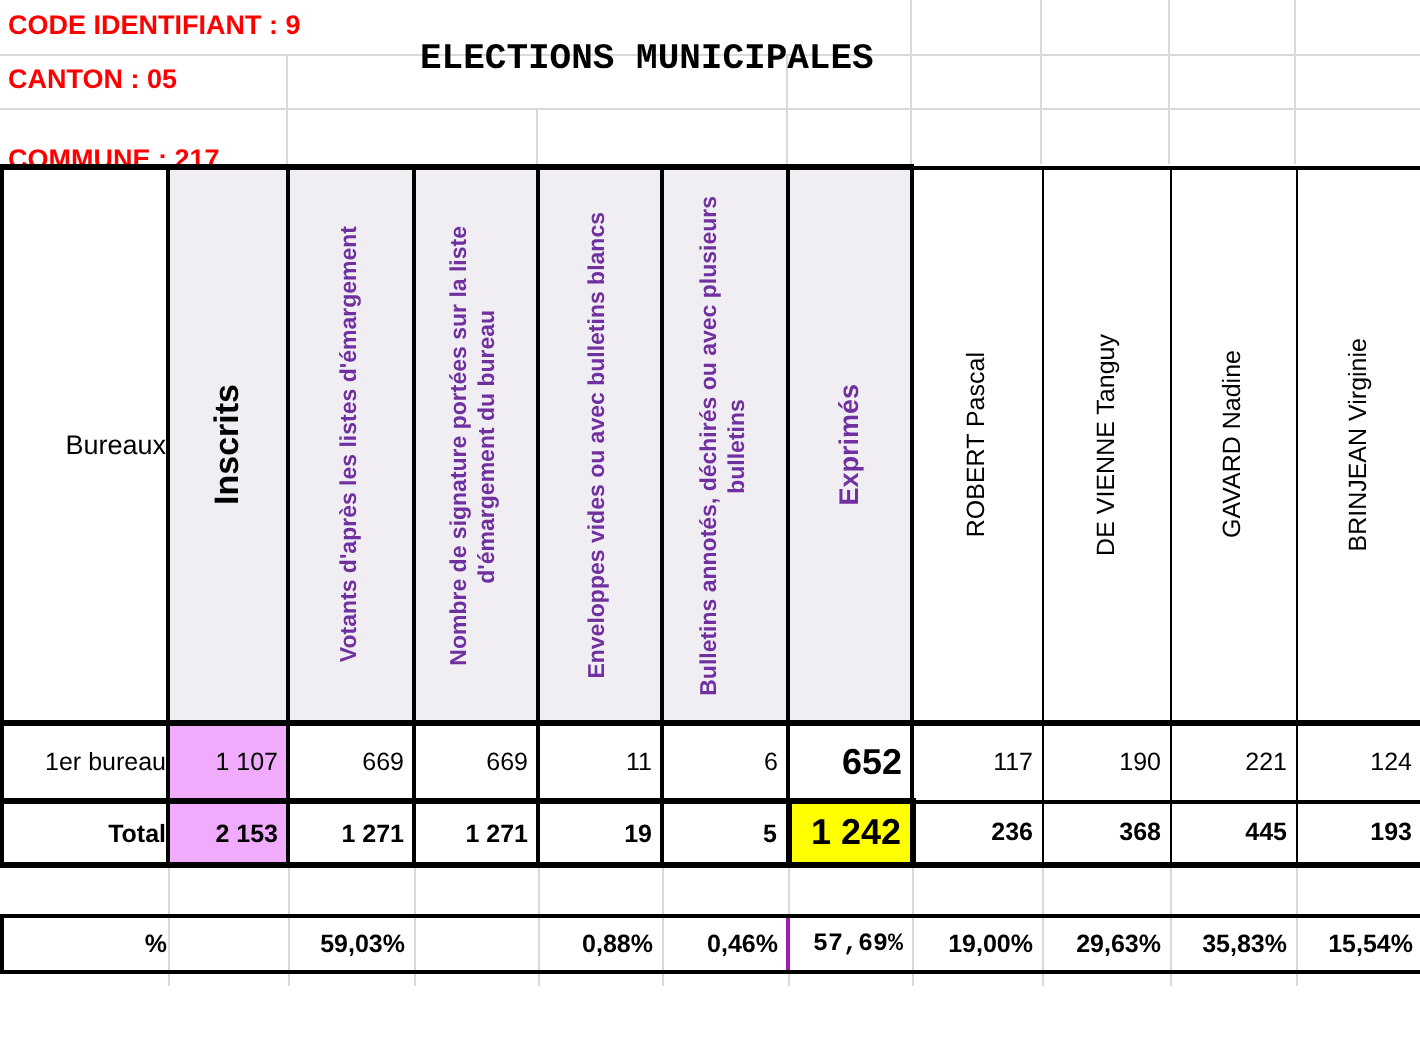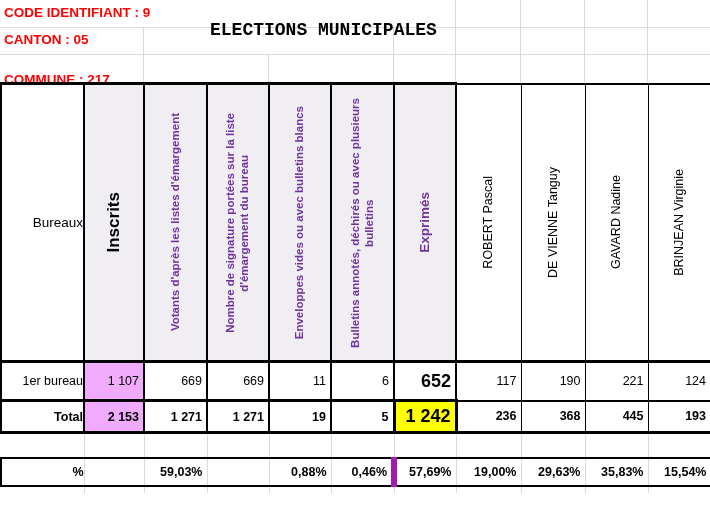--- a/index.html
+++ b/index.html
@@ -26,21 +26,21 @@
   .or{border-right-width:2px;}
 
   
   .gap{border:none;border-left:1px solid #d9d9d9;border-right:1px solid #d9d9d9;background:#fff;}
   .gap.first{border-left:none;}
 
   
   tr.pct-row td{border-top:2px solid #000;border-bottom:2px solid #000;
                 border-left:1px solid #d9d9d9;border-right:1px solid #d9d9d9;
                 font-weight:bold;background:#fff;}
-  tr.pct-row td.pblk{border-left:6px solid #a21caf;}
+  tr.pct-row td.pblk{border-left:2px solid #a21caf;font-family:Liberation Mono, monospace;}
   tr.pct-row td.pfirst{border-left:2px solid #000;}
 
   
   .rot{writing-mode:vertical-rl;transform:rotate(180deg);white-space:pre-line;
        text-align:center;margin:0 auto;line-height:1.2;}
   .purple{color:#7030a0;font-weight:bold;font-size:11.5px;}
   .inscrits-h{color:#000;font-weight:bold;font-size:17px;}
   .exprimes-h{color:#7030a0;font-weight:bold;font-size:13.5px;}
   .cand-h{color:#000;font-weight:normal;font-size:12.5px;}
   .hdr-shade{background:#f0eef2;}

